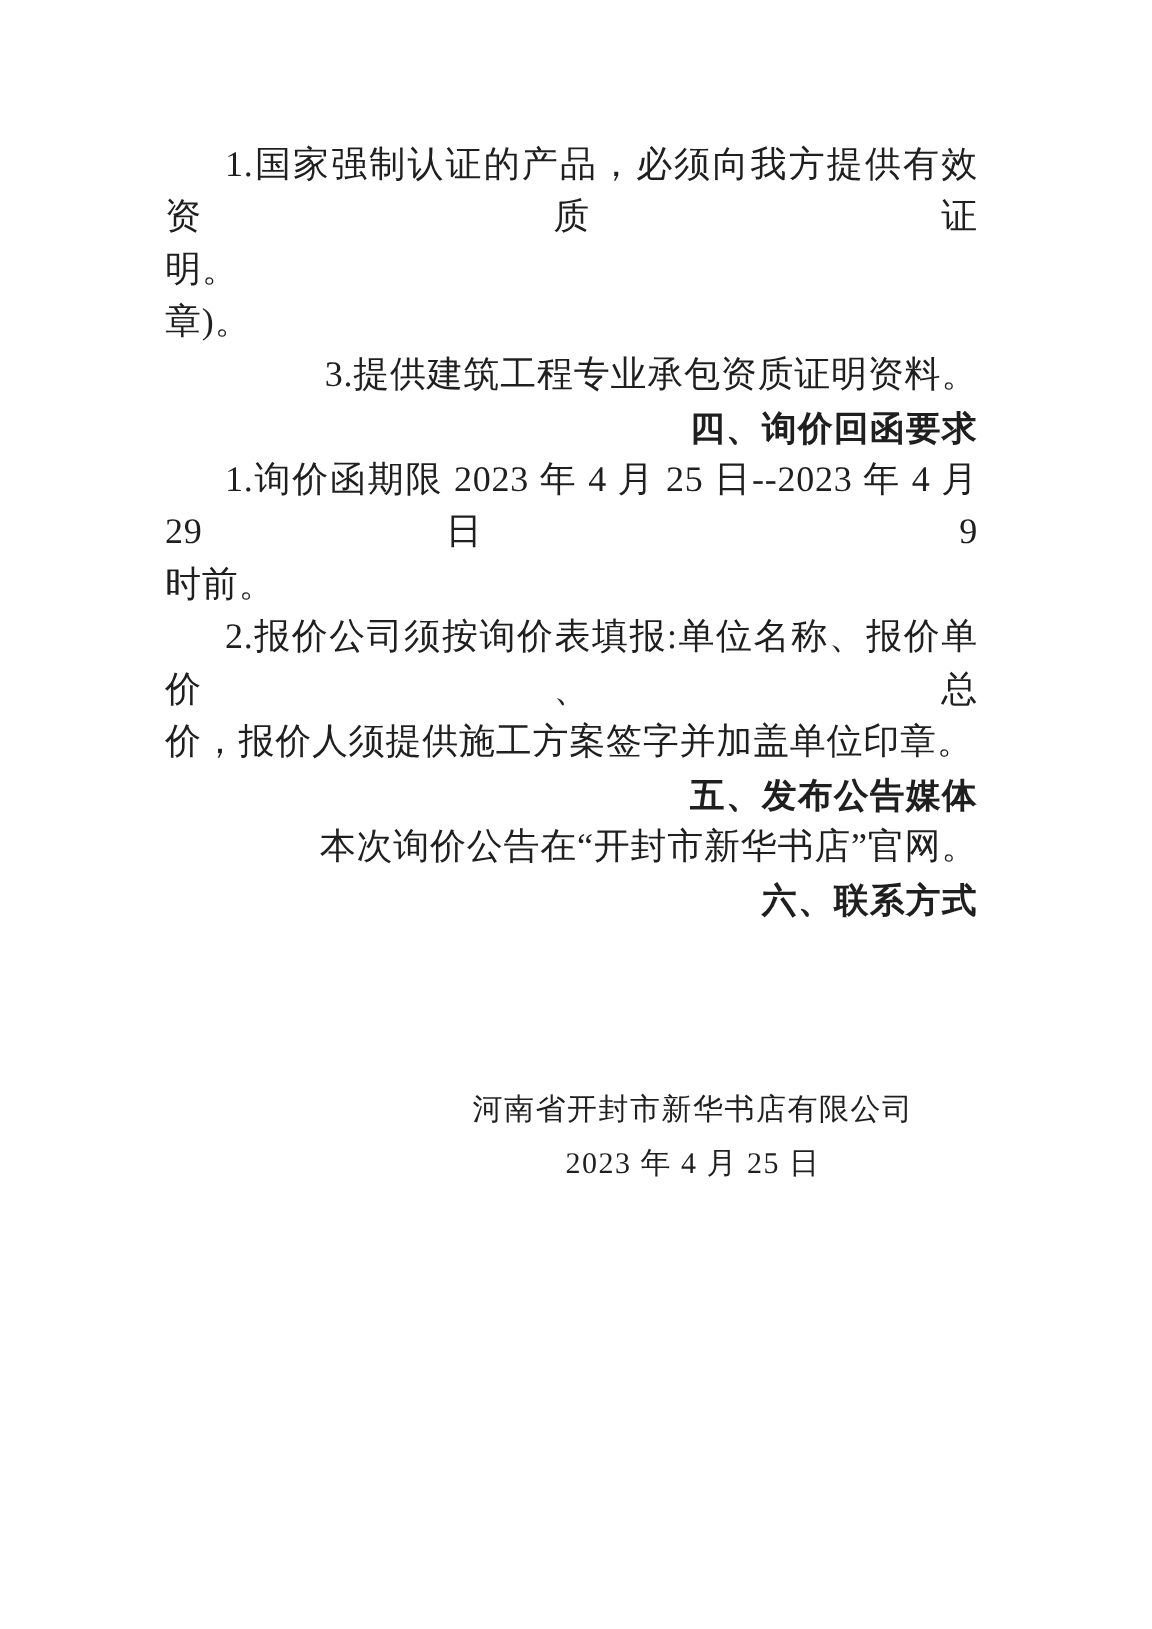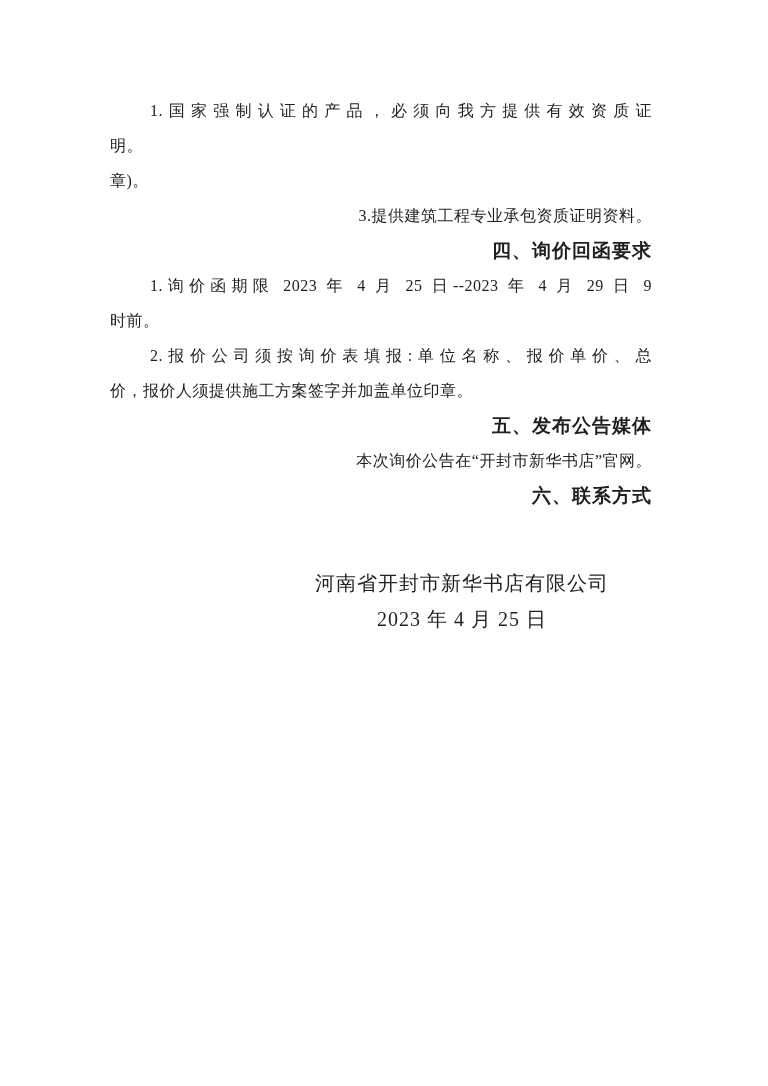--- a/index.html
+++ b/index.html
@@ -13,43 +13,43 @@
     color: #1f1f1f;
     font-family: "Liberation Serif", "DejaVu Serif", serif;
     overflow: hidden;
   }
   .doc {
     box-sizing: border-box;
     width: 768px;
     padding: 93px 116px 0 110px;
   }
   .line {
-    font-size: 16px;
+    font-size: 24px;
     line-height: 35px;
     letter-spacing: 0.5px;
     white-space: pre-wrap;
     min-height: 35px;
   }
   .indent {
     text-indent: 40px;
     text-align: right;
   }
   .fill {
     white-space: normal;
     text-align: justify;
     text-align-last: justify;
   }
   .heading {
     font-family: "Liberation Sans", "DejaVu Sans", sans-serif;
     font-weight: bold;
-    font-size: 19px;
+    font-size: 23px;
     letter-spacing: 1px;
   }
   .signature {
-    margin-top: 52px;
+    margin-top: 104px;
     padding-left: 162px;
     text-align: center;
   }
   .sig-line {
     font-size: 20px;
     line-height: 36px;
     letter-spacing: 1px;
     white-space: pre-wrap;
   }
 </style>

